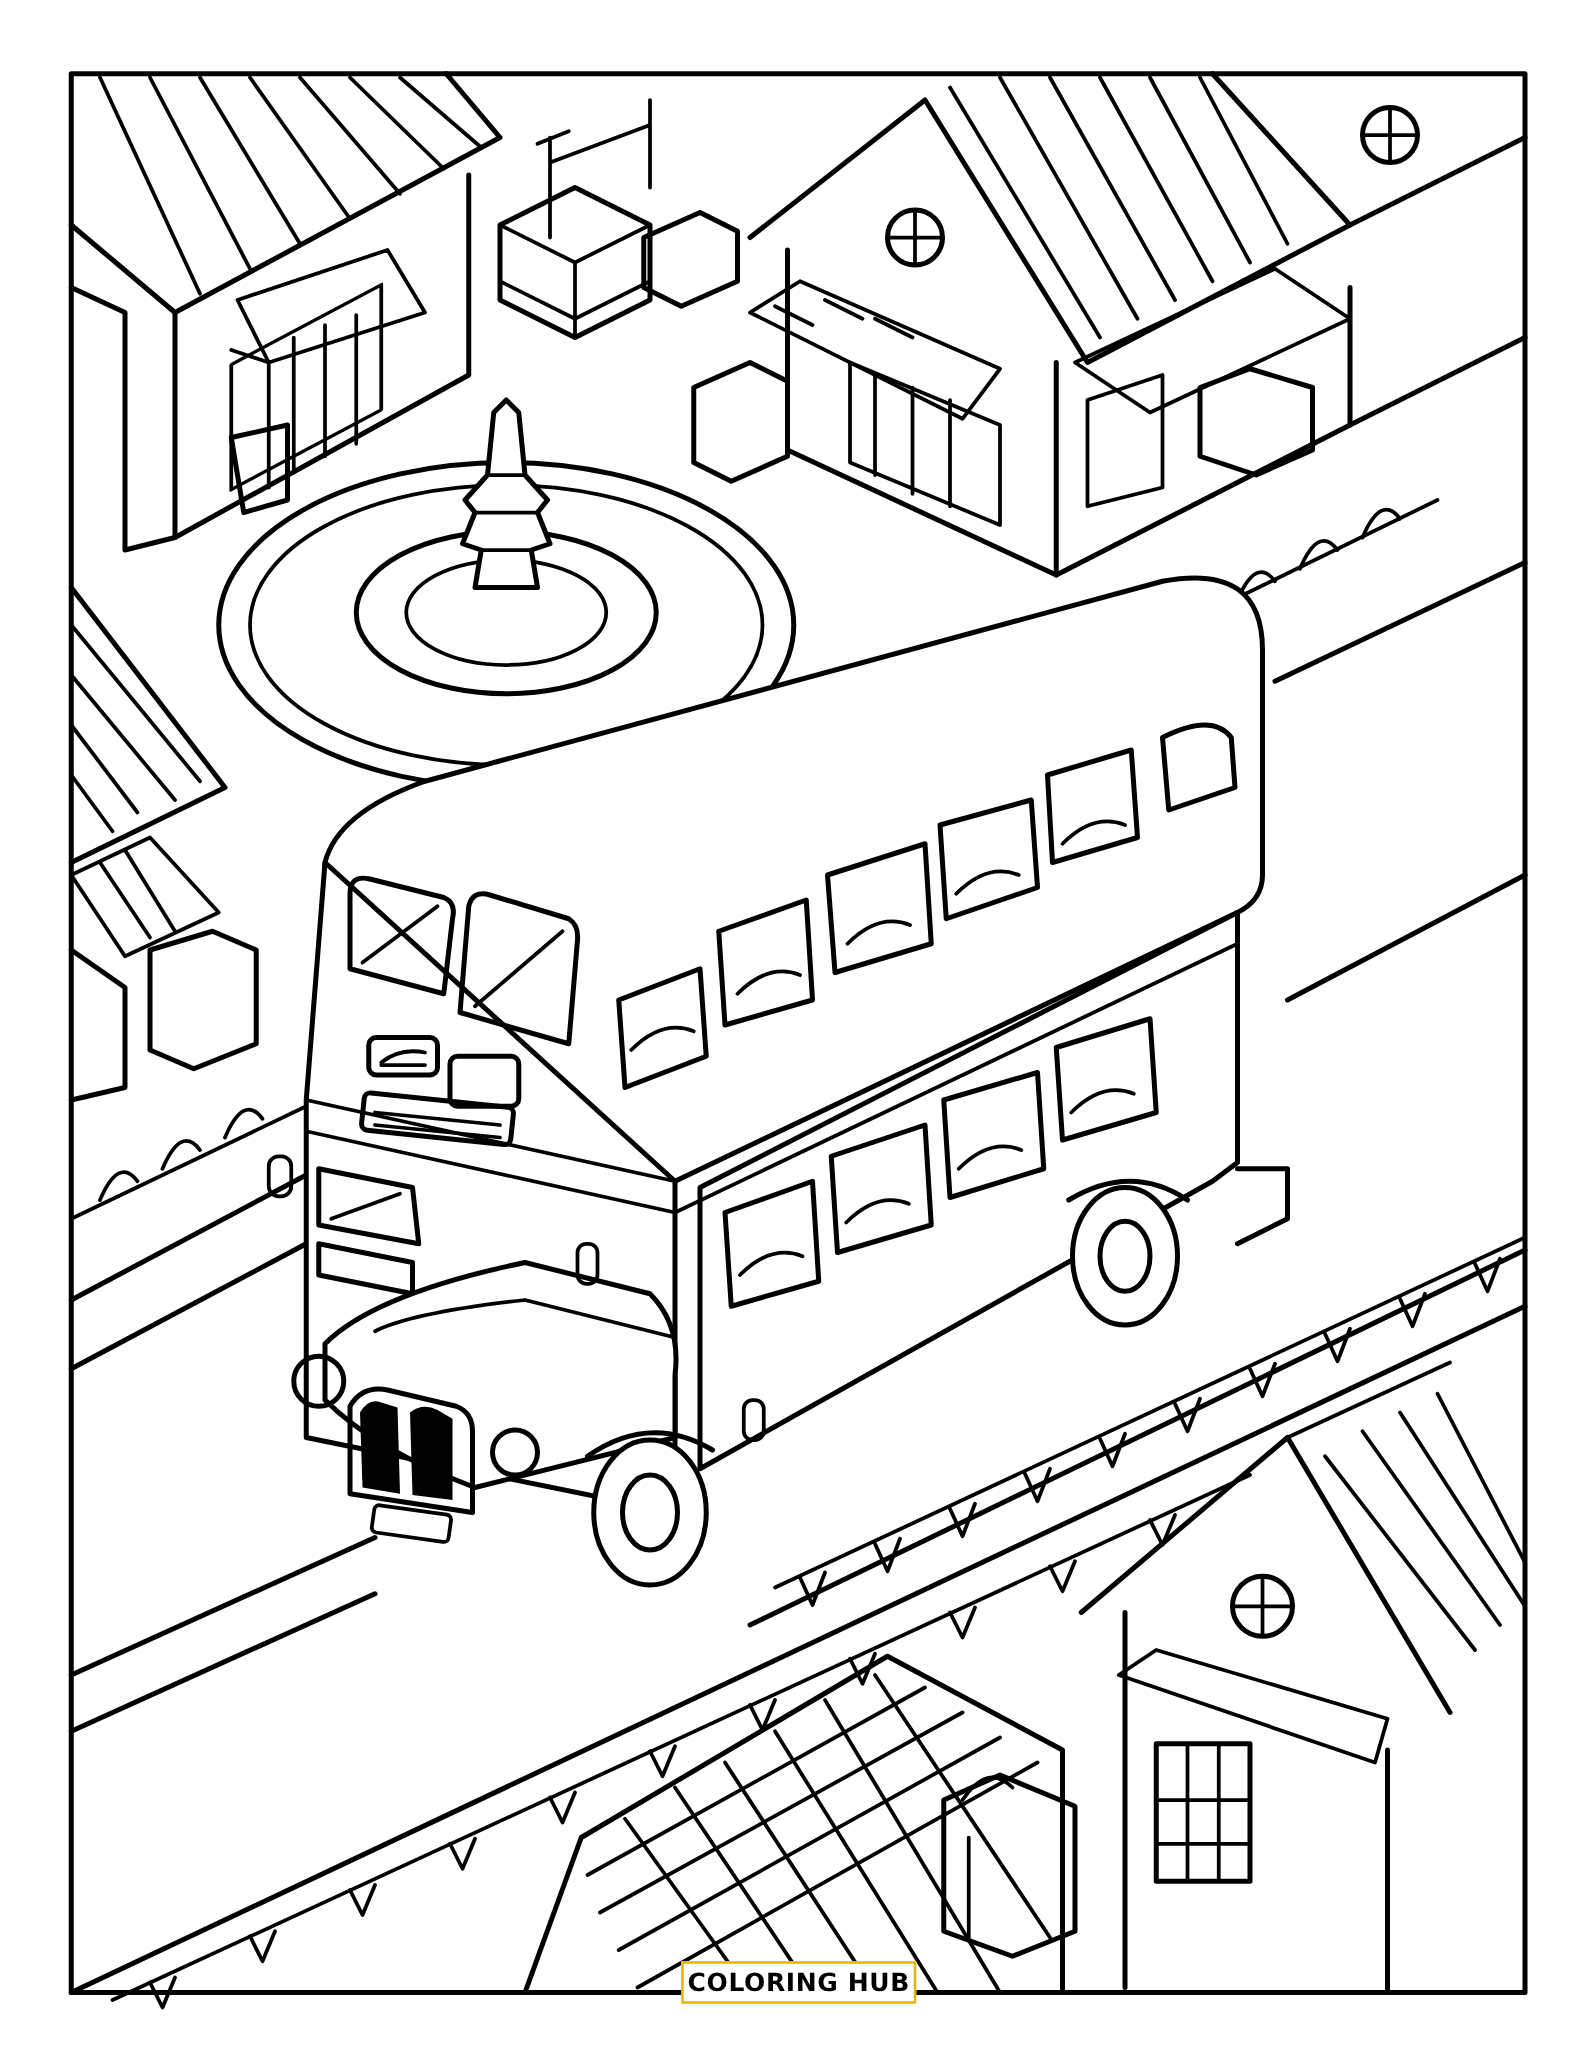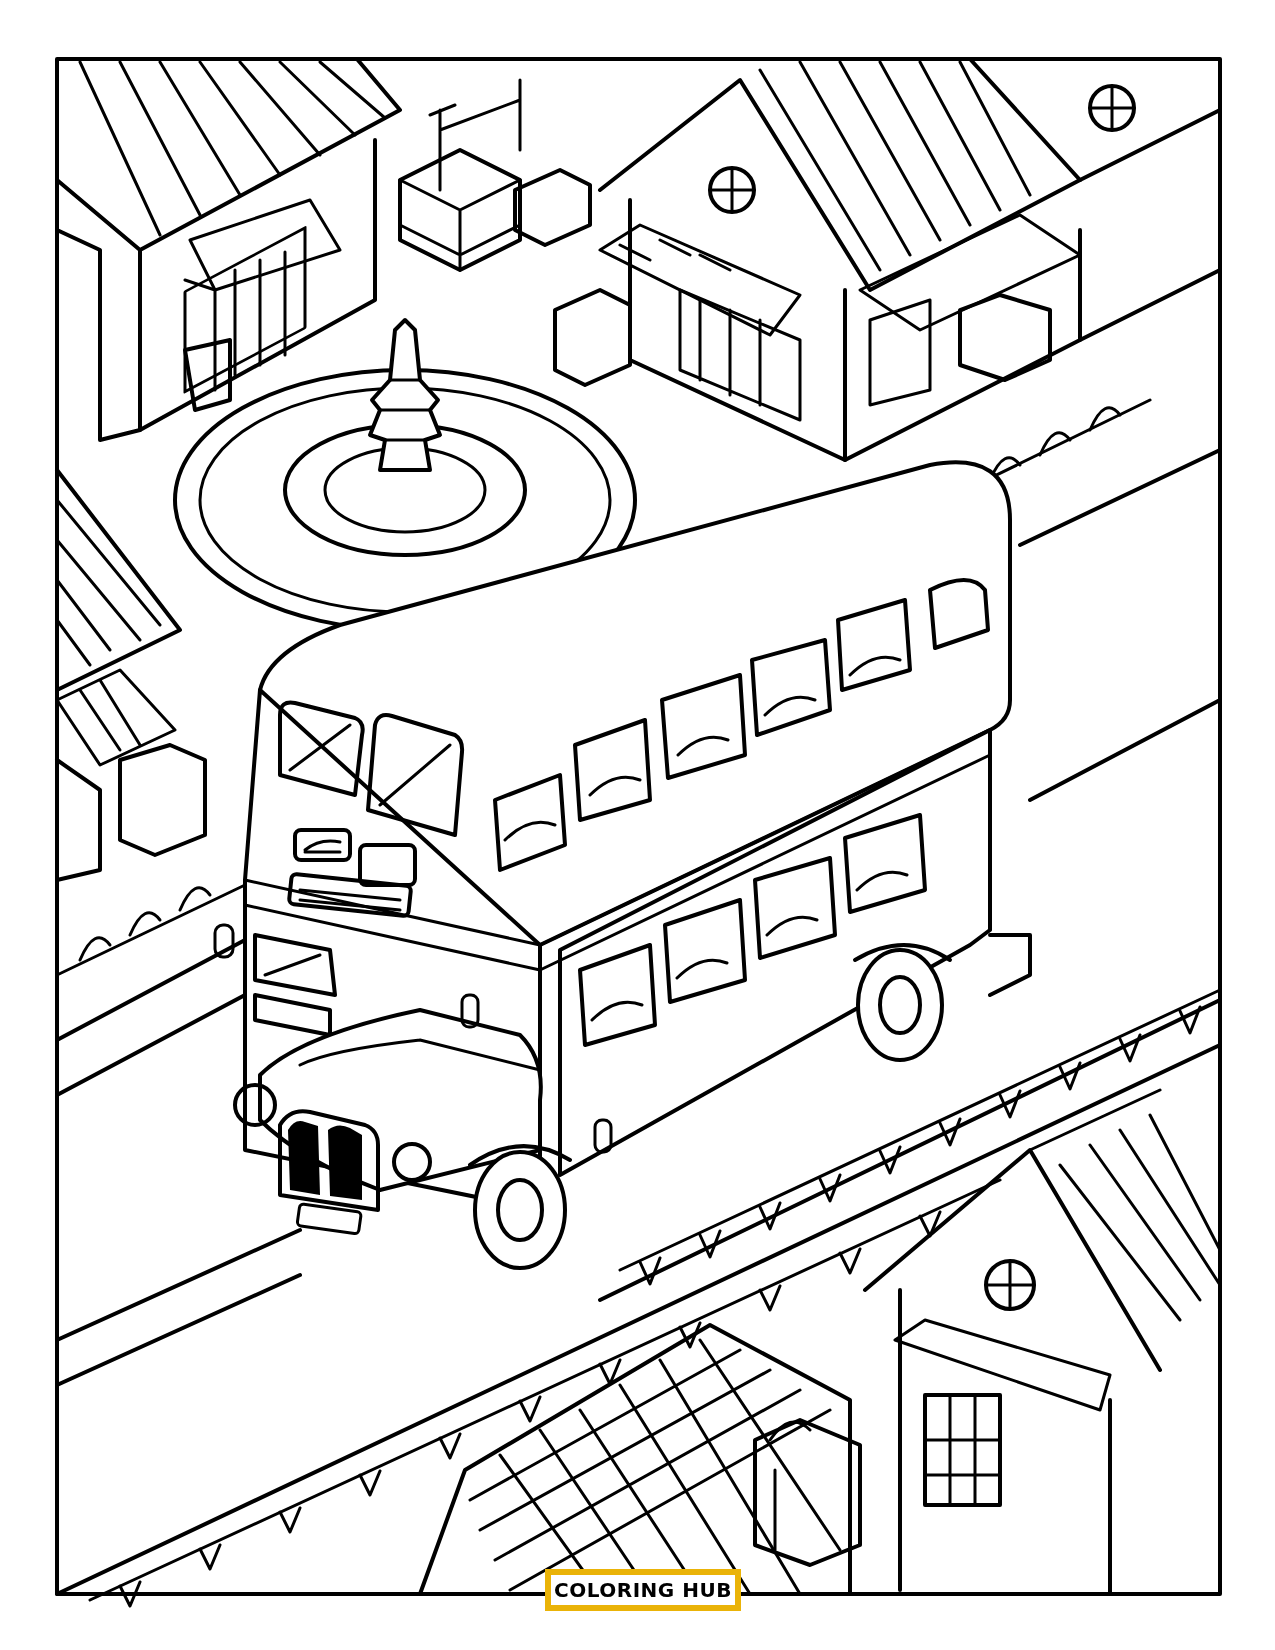--- a/index.html
+++ b/index.html
@@ -2,21 +2,21 @@
 <html><head>
 <meta charset="utf-8">
 <style>
   html,body{margin:0;padding:0;background:#fff;}
   body{width:1275px;height:1650px;position:relative;overflow:hidden;font-family:"DejaVu Sans",sans-serif;}
   svg{position:absolute;left:0;top:0;}
   .l{fill:none;stroke:#000;stroke-width:4;stroke-linejoin:round;stroke-linecap:round;}
   .t{fill:none;stroke:#000;stroke-width:3;stroke-linejoin:round;stroke-linecap:round;}
   .w{fill:#fff;stroke:#000;stroke-width:4;stroke-linejoin:round;}
   .blk{fill:#000;}
-  .label{position:absolute;left:545px;top:1569px;width:184px;height:30px;background:#fff;border:6px solid #eab308;
+  .label{position:absolute;left:545px;top:1569px;width:184px;height:30px;background:#fff;border:2px solid #eab308;
          display:flex;align-items:center;justify-content:center;font-family:"DejaVu Sans",sans-serif;font-weight:bold;font-size:20px;color:#000;letter-spacing:0.5px;}
 </style>
 </head>
 <body>
 
 <svg width="1275" height="1650" viewBox="0 0 1275 1650">
 
   <rect x="57" y="59" width="1163" height="1535" class="l"></rect>
 
   <g>

